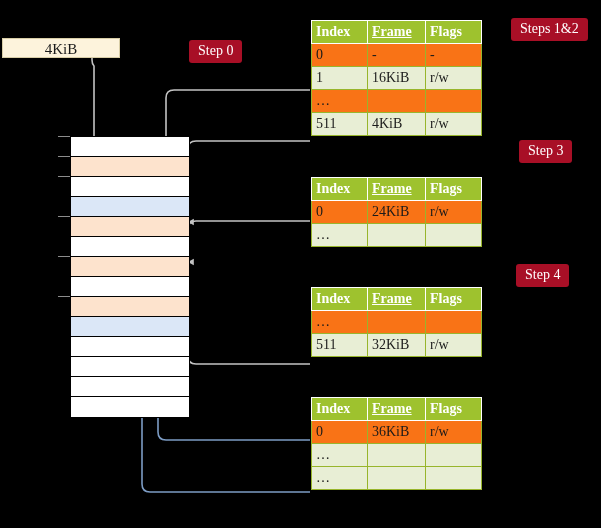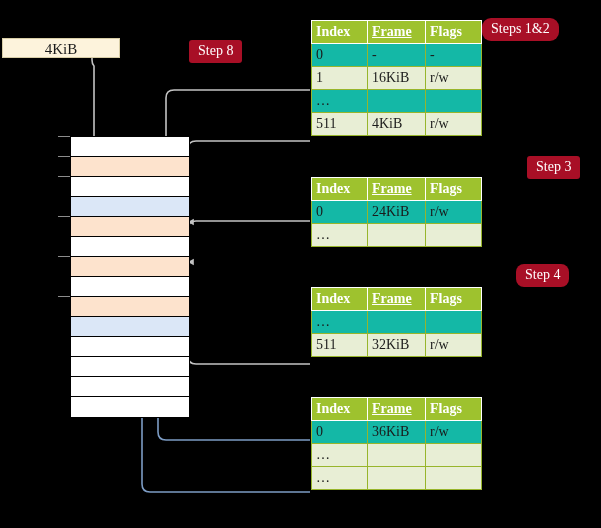--- a/index.html
+++ b/index.html
@@ -67,21 +67,21 @@
     left: 58px;
     width: 13px;
     height: 0;
     border-top: 1px solid #8c8c8c;
   }
 
   
   .ptable {
     position: absolute;
     border-collapse: collapse;
-    background: #14b8a6;
+    background: #f97316;
     font-size: 14px;
     color: #1a1a1a;
     table-layout: fixed;
   }
   .ptable th, .ptable td {
     border: 1px solid #98b52c;
     padding: 1px 4px;
     text-align: left;
     height: 23px;
     box-sizing: border-box;
@@ -140,24 +140,24 @@
 
     <path d="M 310 364 L 196 364 Q 188 364 188 356 L 188 306" fill="none" stroke="#c3c3c3" stroke-width="1.6" marker-end="url(#ah-gray-up)"></path>
 
     <path d="M 310 440 L 166 440 Q 158 440 158 432 L 158 326" fill="none" stroke="#7c9cc4" stroke-width="1.6" marker-end="url(#ah-blue)"></path>
 
     <path d="M 310 492 L 150 492 Q 142 492 142 484 L 142 208" fill="none" stroke="#7c9cc4" stroke-width="1.6" marker-end="url(#ah-blue)"></path>
   </svg>
 
   <div class="src-box" style="left:2px; top:38px; width:118px; height:20px;">4KiB</div>
 
-  <div class="step-pill" style="left:189px; top:40px;">Step 8</div>
-  <div class="step-pill" style="left:482px; top:18px;border-radius:9px;">Steps 1&amp;2</div>
-  <div class="step-pill" style="left:519px; top:156px;margin-left:8px;">Step 3</div>
-  <div class="step-pill" style="left:516px; top:264px;border-radius:8px;">Step 4</div>
+  <div class="step-pill" style="left:189px; top:40px;">Step 0</div>
+  <div class="step-pill" style="left:511px; top:18px;">Steps 1&amp;2</div>
+  <div class="step-pill" style="left:519px; top:140px;">Step 3</div>
+  <div class="step-pill" style="left:516px; top:264px;">Step 4</div>
 
   <div class="tick" style="top:136px;"></div>
   <div class="tick" style="top:156px;"></div>
   <div class="tick" style="top:176px;"></div>
   <div class="tick" style="top:216px;"></div>
   <div class="tick" style="top:256px;"></div>
   <div class="tick" style="top:296px;"></div>
 
   <div class="memcol" id="memcol">
       <div class="memrow"></div>

